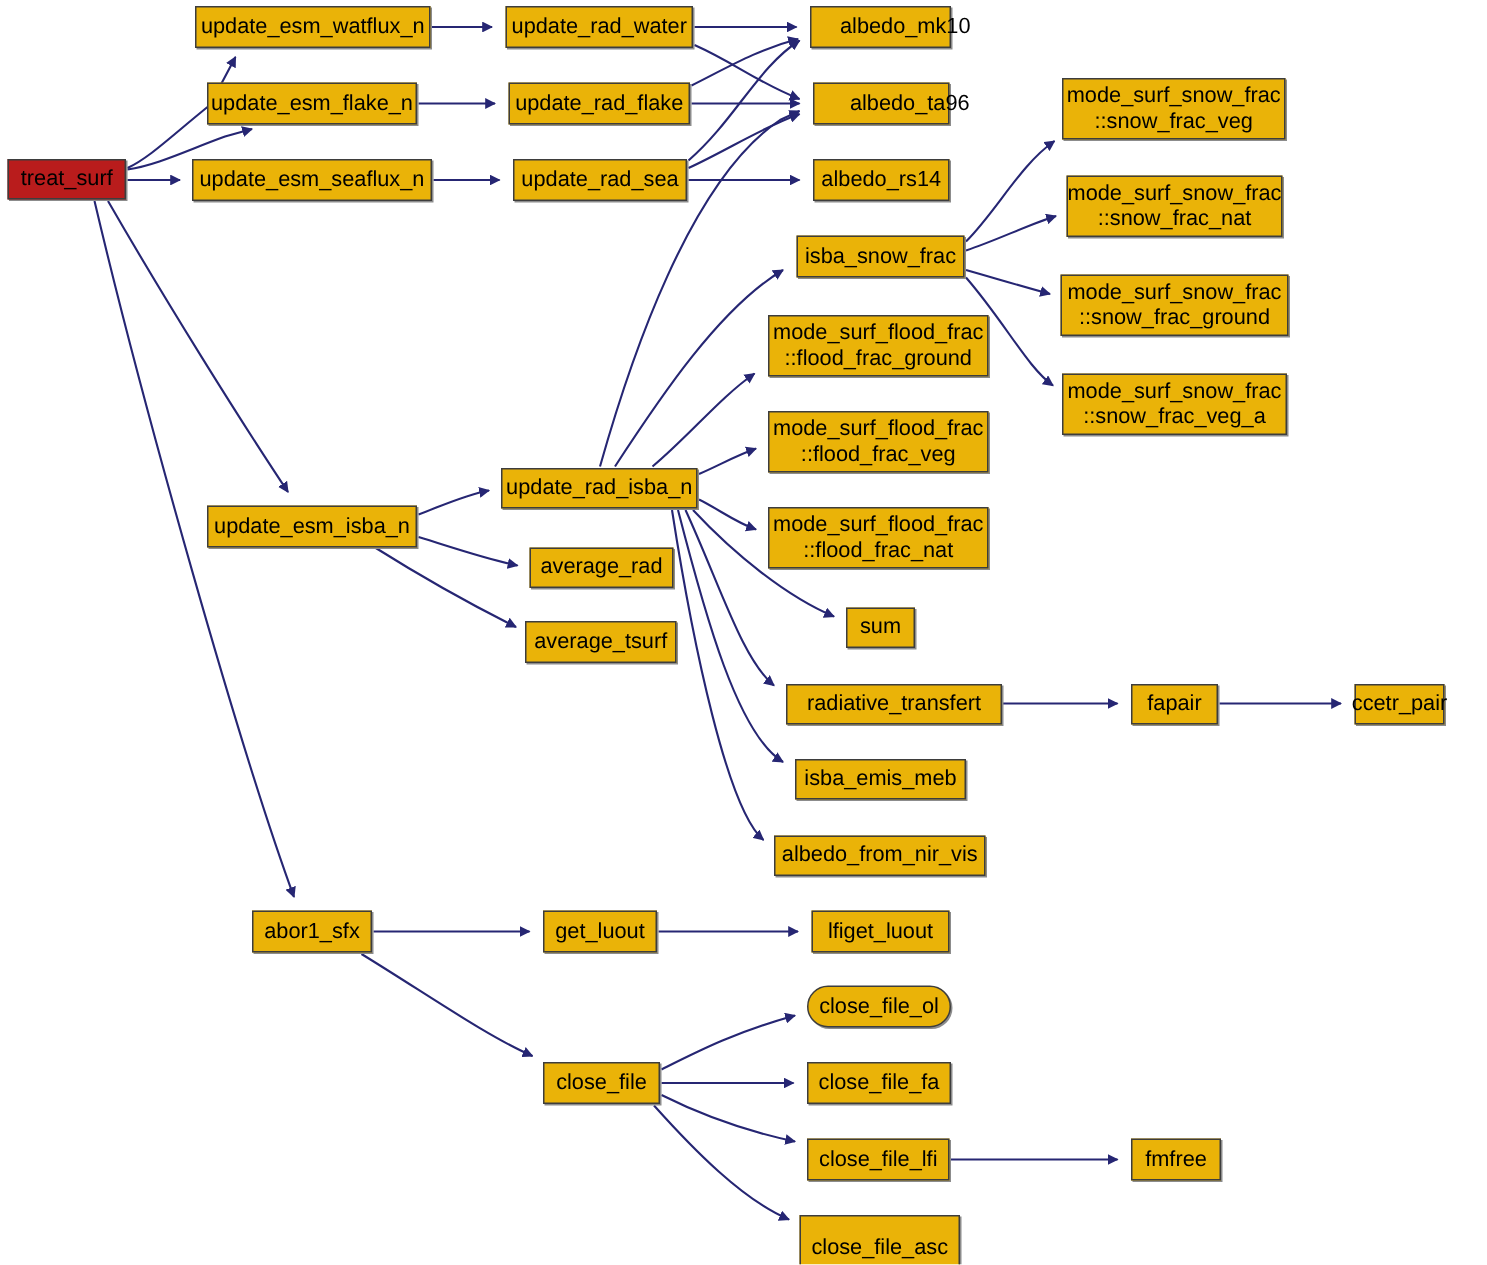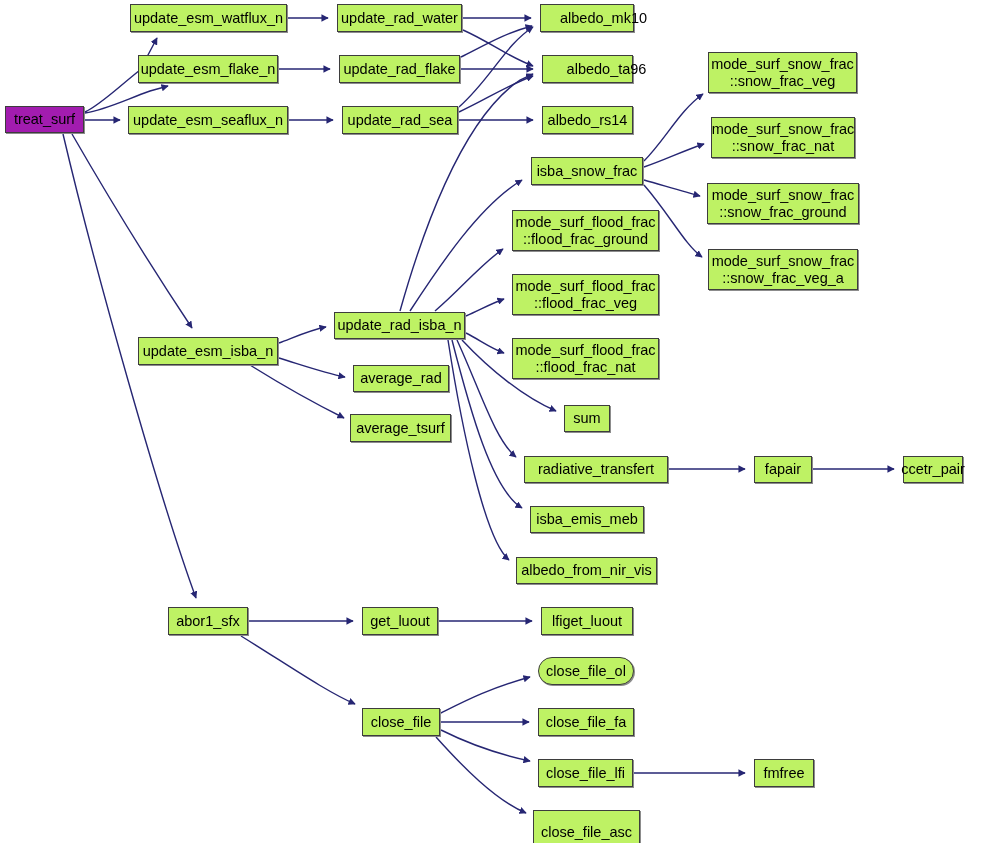--- a/index.html
+++ b/index.html
@@ -22,34 +22,34 @@
     left: 0;
     top: 0;
     width: 991px;
     height: 843px;
     pointer-events: none;
   }
   .node {
     position: absolute;
     box-sizing: border-box;
     border: 1px solid #3d3d3d;
-    background: #bef264;
+    background: #eab308;
     color: #000000;
     display: flex;
     align-items: center;
     justify-content: center;
     text-align: center;
     font-size: 14.5px;
     line-height: 17px;
     white-space: pre;
     letter-spacing: 0px;
     box-shadow: 1px 1px 0 0 #8c8c8c;
   }
   .node.current {
-    background: #a21caf;
+    background: #b91c1c;
   }
   .node .lbl {
     display: block;
   }
 </style>
 </head>
 <body>
 
 <div id="graph">
   <svg id="edges" xmlns="http://www.w3.org/2000/svg">

